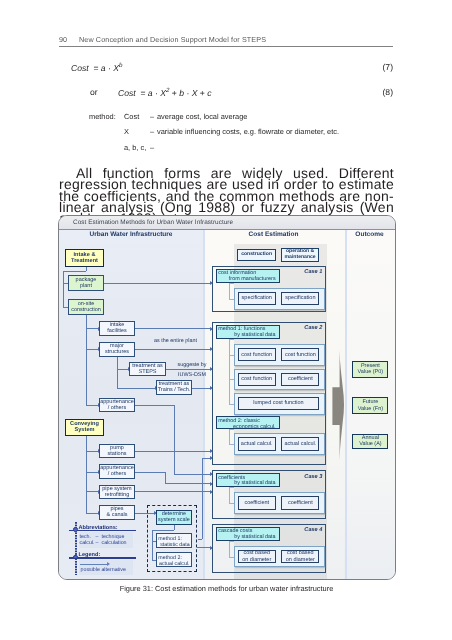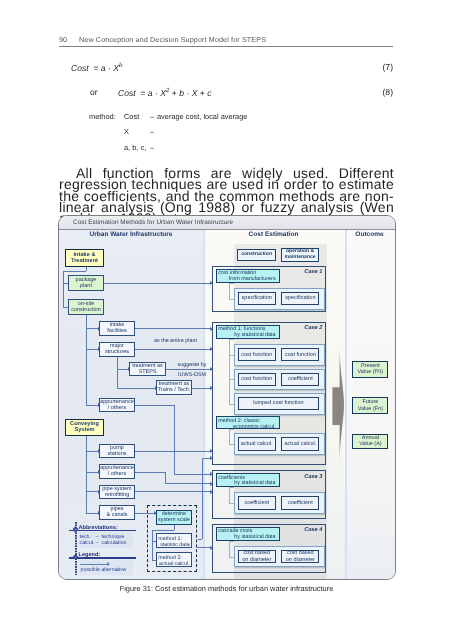--- a/index.html
+++ b/index.html
@@ -125,20 +125,21 @@
     <span class="it">Cost</span>&nbsp; = <span class="it">a</span> · <span class="it">X</span><sup class="sp">2</sup> + <span class="it">b</span> · <span class="it">X</span> + <span class="it">c</span>
   </div>
   <div class="eqno" style="top:87px;">(8)</div>
 
   <div class="wh" style="left:89px;top:112px;">method:</div>
   <div class="wh" style="left:124px;top:112px;">Cost</div>
   <div class="wh" style="left:150px;top:112px;">–</div>
   <div class="wh" style="left:157px;top:112px;">average cost, local average</div>
   <div class="wh" style="left:124px;top:127px;">X</div>
   <div class="wh" style="left:150px;top:127px;">–</div>
+  <div class="wh" style="left:157px;top:127px;">variable influencing costs, e.g. flowrate or diameter, etc.</div>
   <div class="wh" style="left:124px;top:143px;">a, b, c,</div>
   <div class="wh" style="left:150px;top:143px;">–</div>
 
   <div class="para">All function forms are widely used. Different regression techniques are used in order to estimate the coefficients, and the common methods are non-linear analysis (Ong 1988) or fuzzy analysis (Wen and Lee, 1999), etc.</div>
 
   <div class="cap">
     <b>Figure 31:</b><span> Cost estimation methods for urban water infrastructure</span>
   </div>
 
   <div class="fig">

